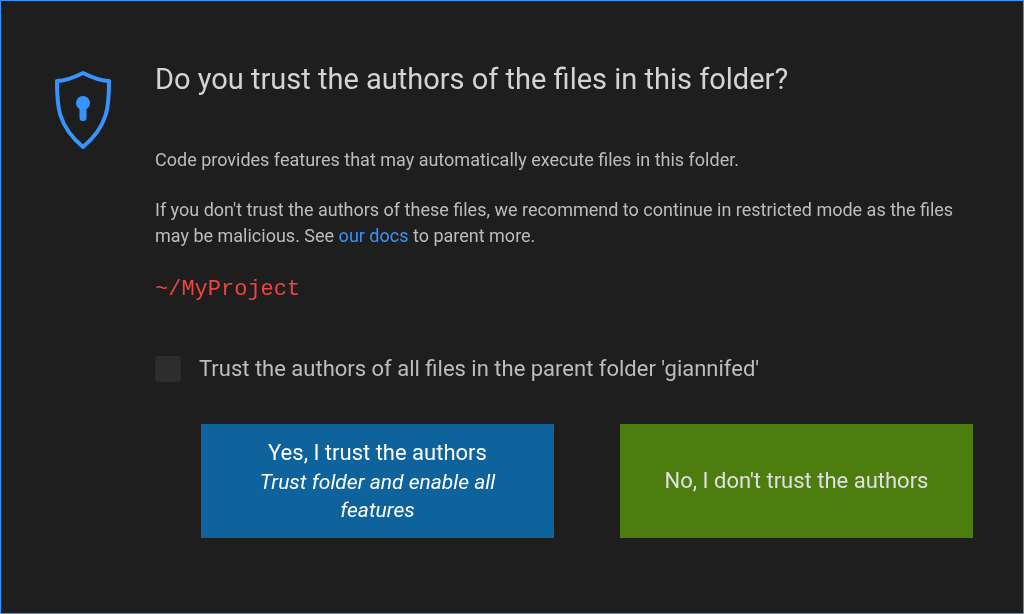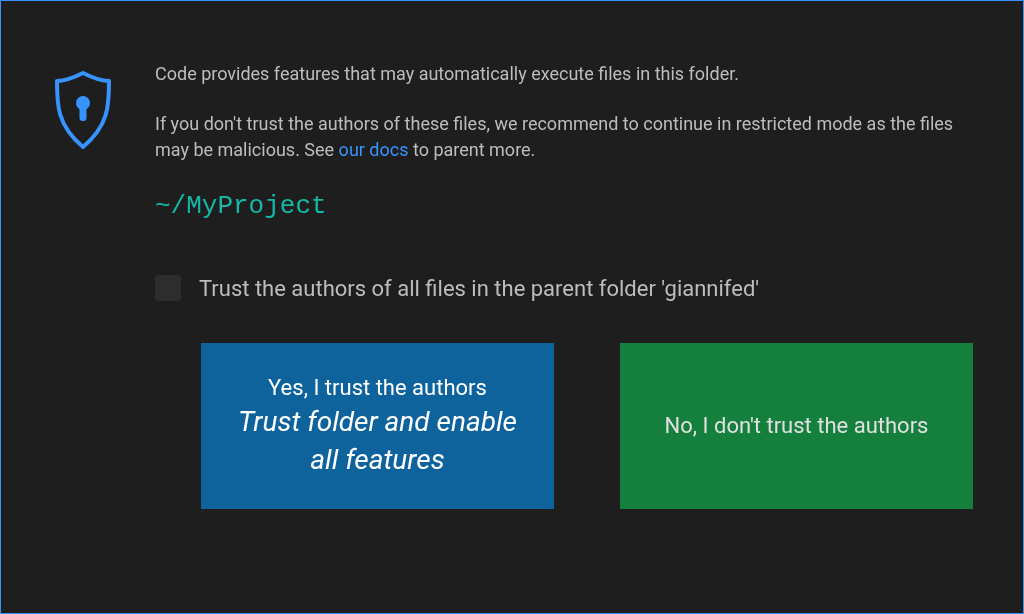--- a/index.html
+++ b/index.html
@@ -49,22 +49,22 @@
       color: #bdbdbd;
       line-height: 1.45;
       margin-bottom: 24px;
     }
     .link {
       color: #3794ff;
       cursor: pointer;
     }
     .path {
       font-family: "SF Mono", Menlo, Consolas, "Courier New", monospace;
-      font-size: 26px;
-      color: #14b8a6;
+      font-size: 22px;
+      color: #ef4444;
       margin-top: 4px;
       margin-bottom: 54px;
     }
     .checkbox-row {
       display: flex;
       align-items: center;
       gap: 18px;
       margin-bottom: 42px;
     }
     .checkbox {
@@ -79,61 +79,62 @@
       font-size: 22px;
       color: #bdbdbd;
       cursor: pointer;
     }
     .button-row {
       display: flex;
       gap: 20px;
     }
     .btn {
       flex: 1;
-      padding: 30px 20px;
+      padding: 14px 20px;
       text-align: center;
       cursor: pointer;
       border: none;
       font-family: inherit;
       line-height: 1.35;
       margin-left: 46px;
     }
     .btn-primary {
       background: #0e639c;
       color: #ffffff;
     }
     .btn-secondary {
-      background: #15803d;
+      background: #4d7c0f;
       color: #e0e0e0;
     }
     .btn-main {
       font-size: 22px;
       font-weight: 400;
       display: block;
     }
     .btn-sub {
-      font-size: 28px;
+      font-size: 21px;
       font-style: italic;
       display: block;
     }
   </style>
 </head>
 <body>
 
 <div class="dialog">
   <div class="icon-col">
     <span class="shield-icon">
       <svg viewBox="0 0 64 80" fill="none" xmlns="http://www.w3.org/2000/svg">
         <path d="M32 2 C24 6 14 10 6 10 C6 34 6 54 32 76 C58 54 58 34 58 10 C50 10 40 6 32 2 Z" stroke="#3794ff" stroke-width="4" fill="none" stroke-linejoin="round"></path>
         <circle cx="32" cy="32" r="7" fill="#3794ff"></circle>
         <rect x="28.5" y="34" width="7" height="16" rx="3" fill="#3794ff"></rect>
       </svg>
     </span>
   </div>
   <div class="content-col">
+    <div class="title">Do you trust the authors of the files in this folder?</div>
 
     <div class="body-text">Code provides features that may automatically execute files in this folder.</div>
 
     <div class="body-text">
       <span>If you don't trust the authors of these files, we recommend to continue in restricted mode as the files may be malicious. See </span><span class="link">our docs</span><span> to parent more.</span>
     </div>
 
     <div class="path">~/MyProject</div>
 
     <div class="checkbox-row">

